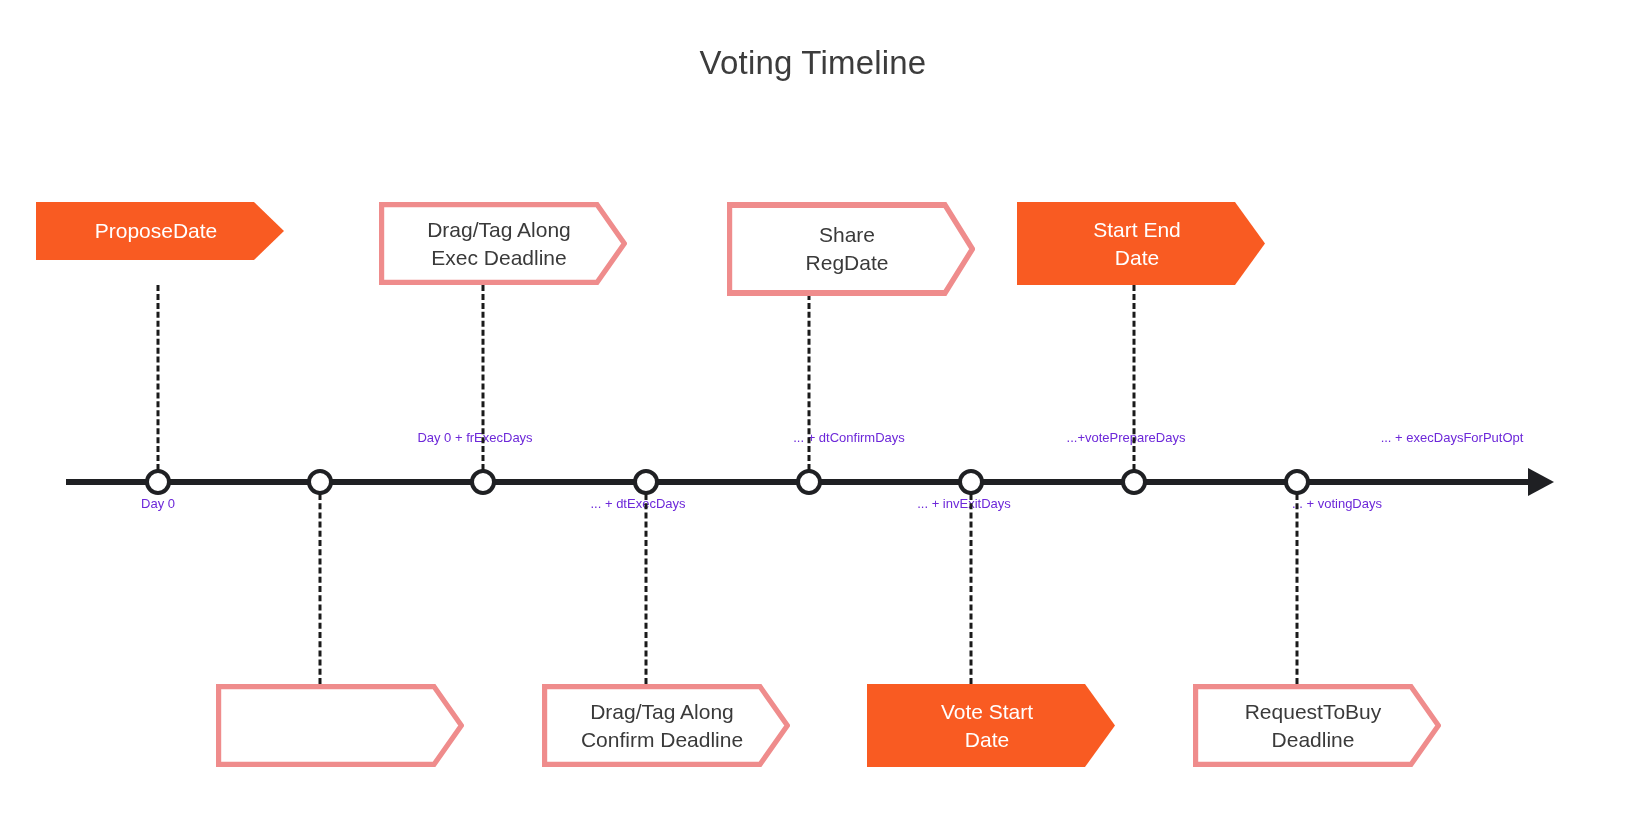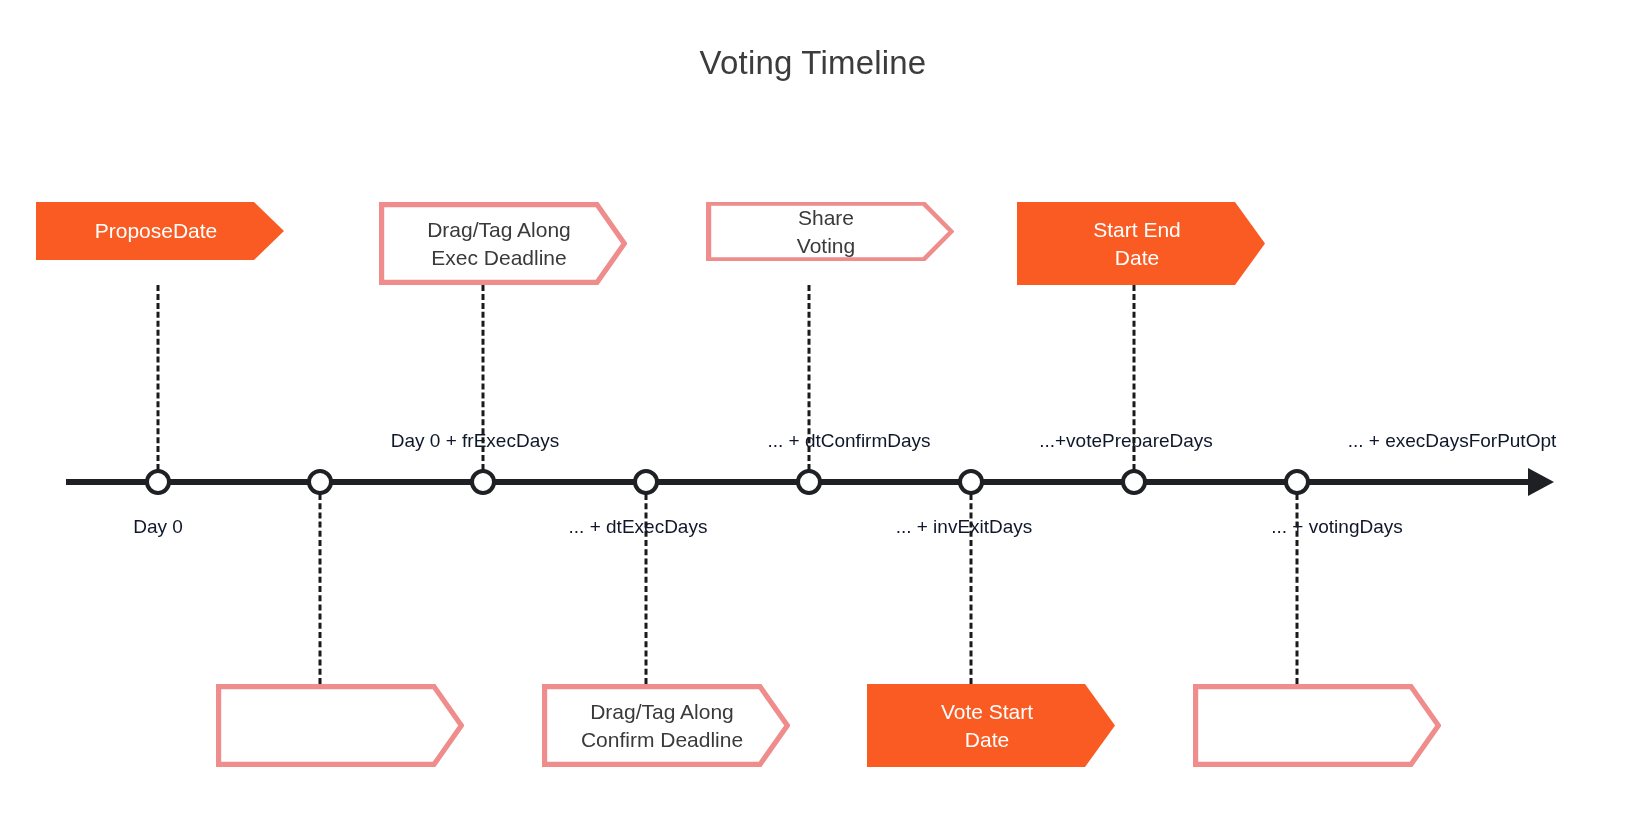--- a/index.html
+++ b/index.html
@@ -57,27 +57,27 @@
     border-radius: 50%;
     background: #ffffff;
     transform: translate(-50%, -50%);
     top: 482px;
     box-sizing: border-box;
   }
 
   
   .axis-label {
     position: absolute;
-    font-size: 19px;
-    color: #0f172a;
+    font-size: 13px;
+    color: #6d28d9;
     white-space: nowrap;
     transform: translateX(-50%);
   }
   .axis-label.above { top: 430px; }
-  .axis-label.below { top: 516px; }
+  .axis-label.below { top: 496px; }
 
   
   .leader {
     position: absolute;
     width: 0;
     border-left: 3px dashed #1a1a1a;
     transform: translateX(-1.5px);
   }
 
   
@@ -182,45 +182,49 @@
         <div class="flag-frame">
           <svg viewBox="0 0 248 83" preserveAspectRatio="none">
             <polygon points="2.6,2.6 218,2.6 245.4,41.5 218,80.4 2.6,80.4" fill="#ffffff" stroke="#ef8c8c" stroke-width="5.2" stroke-linejoin="miter"></polygon>
           </svg>
         </div>
         <div class="flag-text">
           <div>Drag/Tag Along</div>
           <div>Confirm Deadline</div>
         </div>
       </div>
-      <div class="flag outline" style="left: 706px; top: 202px; width: 248px; height: 59px;">
+      <div class="flag outline" style="left: 727px; top: 202px; width: 248px; height: 94px;">
         <div class="flag-frame">
           <svg viewBox="0 0 248 83" preserveAspectRatio="none">
             <polygon points="2.6,2.6 218,2.6 245.4,41.5 218,80.4 2.6,80.4" fill="#ffffff" stroke="#ef8c8c" stroke-width="5.2" stroke-linejoin="miter"></polygon>
           </svg>
         </div>
         <div class="flag-text">
           <div>Share</div>
-          <div>Voting</div>
+          <div>RegDate</div>
         </div>
       </div>
       <div class="flag solid" style="left: 867px; top: 684px; width: 248px; height: 83px;">
         <div class="flag-text">
           <div>Vote Start</div>
           <div>Date</div>
         </div>
       </div>
       <div class="flag solid" style="left: 1017px; top: 202px; width: 248px; height: 83px;">
         <div class="flag-text">
           <div>Start End</div>
           <div>Date</div>
         </div>
       </div>
       <div class="flag outline" style="left: 1193px; top: 684px; width: 248px; height: 83px;">
         <div class="flag-frame">
           <svg viewBox="0 0 248 83" preserveAspectRatio="none">
             <polygon points="2.6,2.6 218,2.6 245.4,41.5 218,80.4 2.6,80.4" fill="#ffffff" stroke="#ef8c8c" stroke-width="5.2" stroke-linejoin="miter"></polygon>
           </svg>
         </div>
+        <div class="flag-text">
+          <div>RequestToBuy</div>
+          <div>Deadline</div>
+        </div>
       </div>
     </div>
 
 </div>
 
 </body></html>

